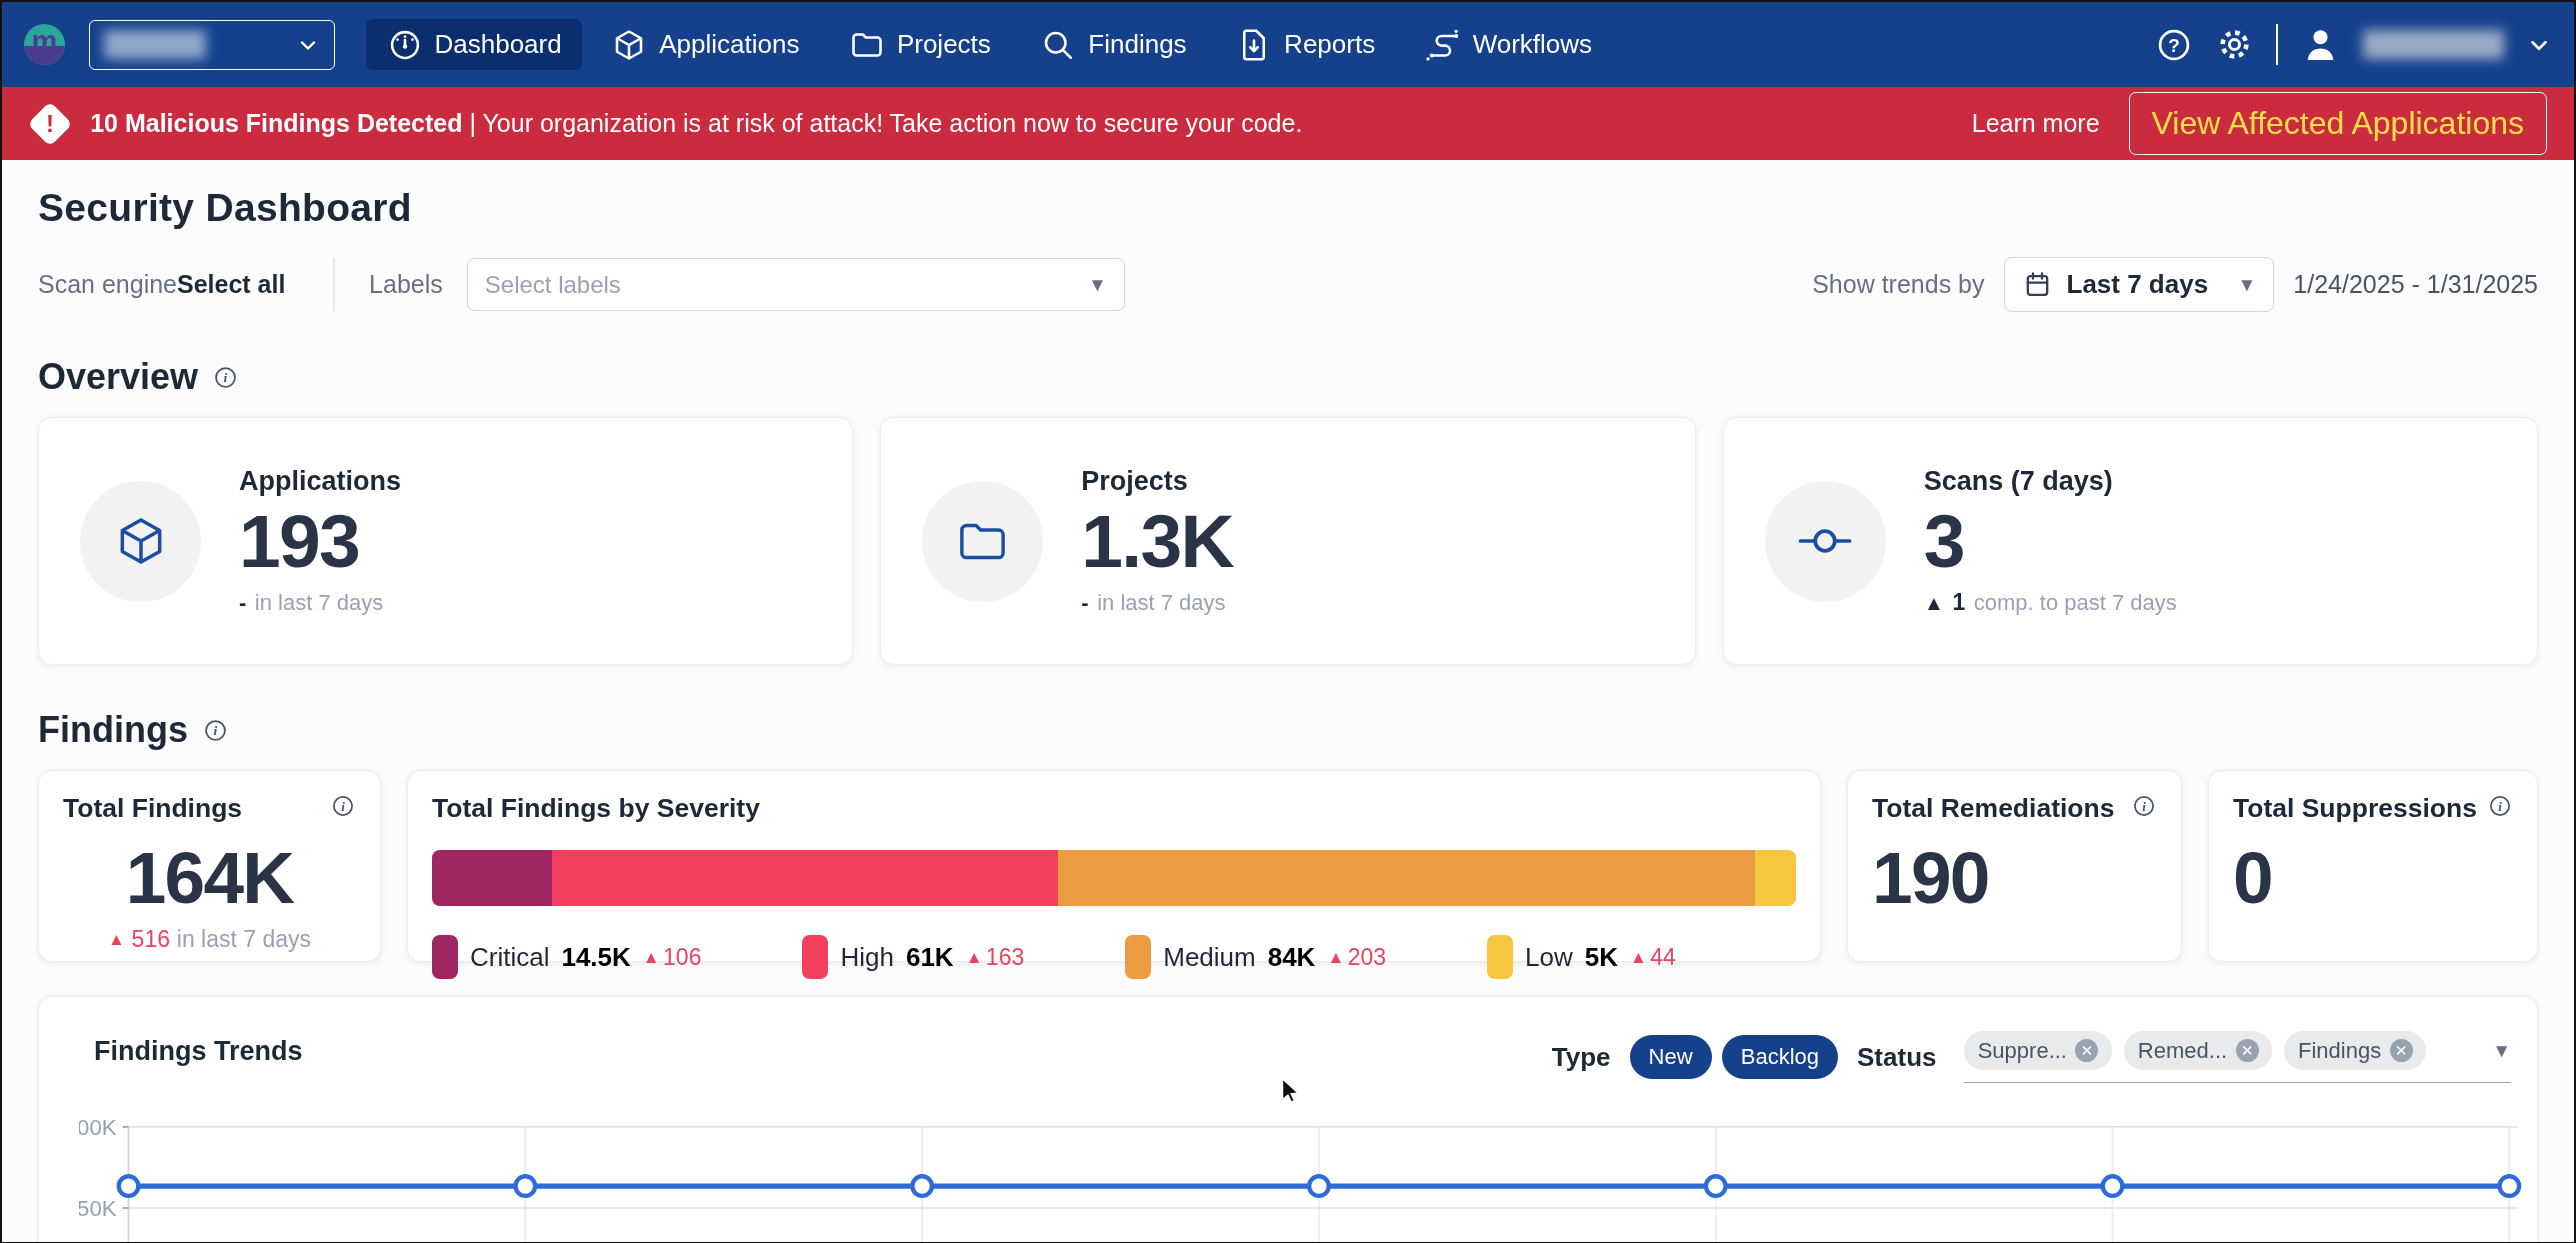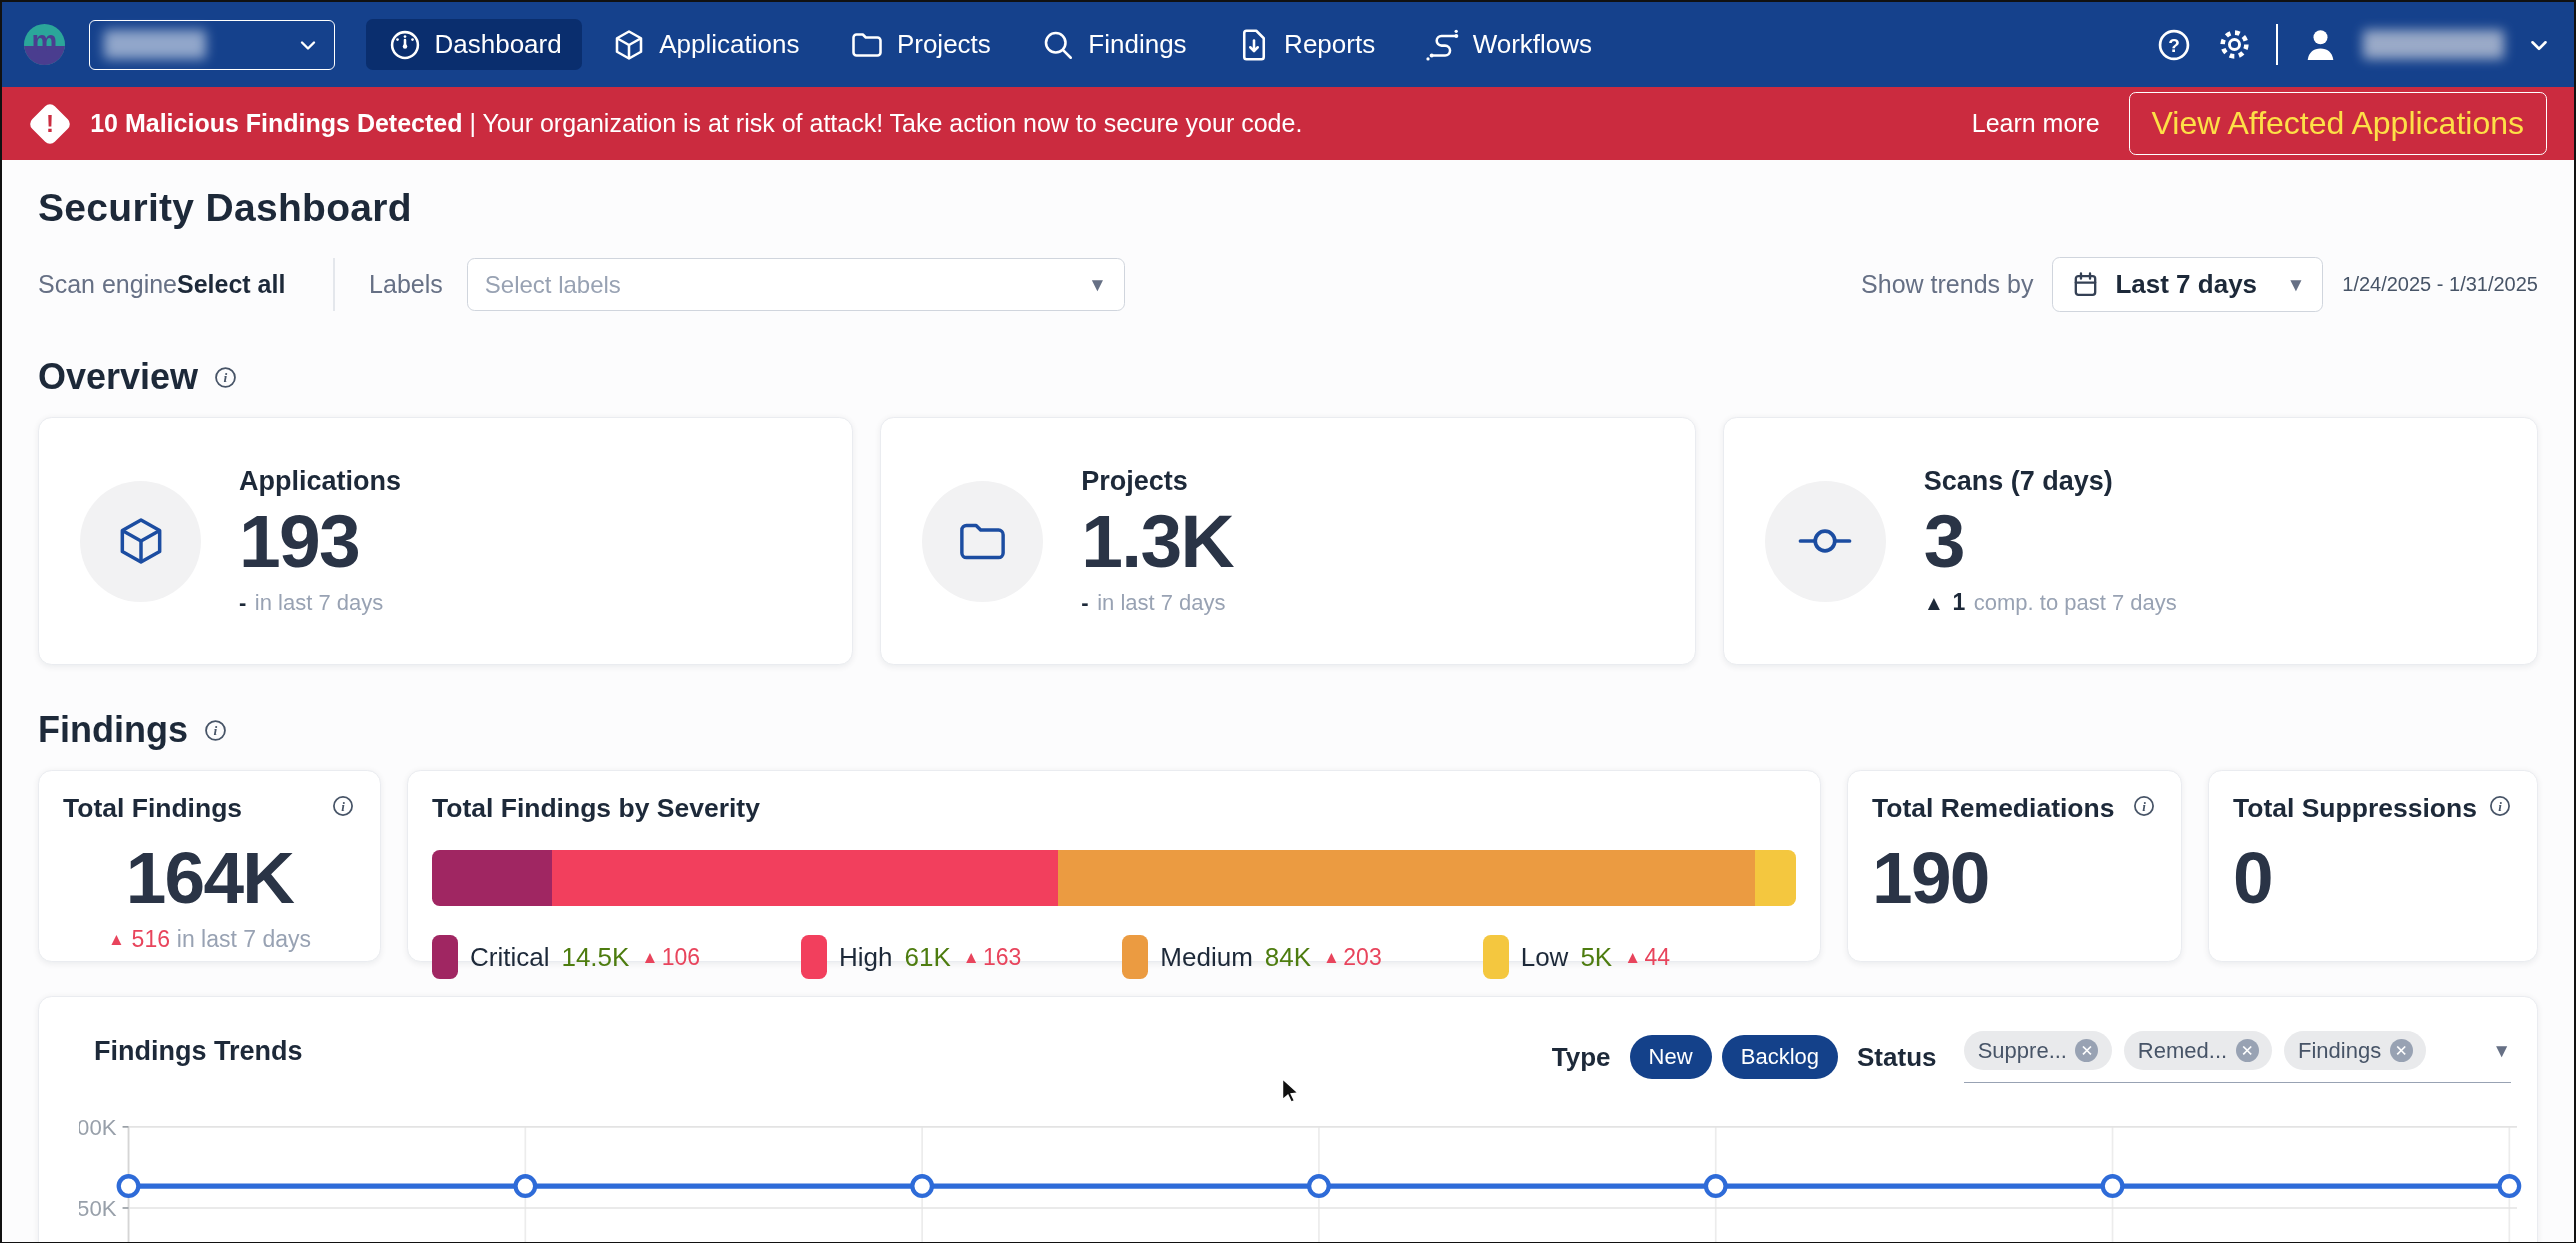--- a/index.html
+++ b/index.html
@@ -43,21 +43,21 @@
   .pill { background:#14418A; color:#FFF; font-size:22px; border-radius:853px; padding:9.4px 19px; cursor:pointer; white-space:nowrap;}
   .select-all { font-size:25px; font-weight:600; color:#1D2939; cursor:pointer;}
   .v-divider { width:1.7px; height:53px; background:#E4E7EC; margin:0 34px 0 48px; }
   .labels-select { width:658px; height:53px; border:1.7px solid #D0D5DD; border-radius:7.7px; display:flex; align-items:center; padding:0 17px; margin-left:24px; cursor:pointer; background:#FFF;}
   .placeholder { color:#98A2B3; font-size:24px; }
   .caret { margin-left:auto; color:#667085; font-size:19px; }
   .filter-right { margin-left:auto; display:flex; align-items:center; gap:19px; }
   .trend-select { height:55px; border:1.7px solid #D0D5DD; border-radius:7.7px; display:flex; align-items:center; gap:14px; padding:8px 17px; cursor:pointer; background:#FFF;}
   .trend-select .val { font-size:26px; color:#1D2939; font-weight:600;}
   .trend-select .caret { margin-left:15.4px; }
-  .date-range { font-size:20px; color:#475467; }
+  .date-range { font-size:25px; color:#475467; }
   
   .section-head { display:flex; align-items:center; gap:13.7px; margin-top:44px; }
   .section-head h2 { font-size:36px; font-weight:600; color:#1D2939; }
   
   .card { background:#FFF; border:0.9px solid #EAECF0; border-radius:13.7px; box-shadow:0 1.7px 6.8px rgba(16,24,40,.07); }
   .overview-row { display:flex; gap:27px; margin-top:19px; }
   .overview-card { flex:1; height:248px; display:flex; align-items:center; padding:0 41px; gap:38px; }
   .icon-circle { width:121px; height:121px; border-radius:50%; background:#F2F2F3; display:flex; align-items:center; justify-content:center; flex:0 0 auto;}
   .ov-label { font-size:27px; font-weight:700; color:#1D2939; }
   .ov-value { font-size:75px; font-weight:700; color:#2A3446; letter-spacing:-1.7px; line-height:1.05; margin-top:5.1px;}
@@ -77,21 +77,21 @@
   .gray { color:#98A2B3; }
   .tf-card { width:343px; }
   .sev-card { flex:1; }
   .rem-card { width:335px; }
   .sup-card { width:330px; }
   .sev-bar { display:flex; height:56px; border-radius:7.7px; overflow:hidden; margin-top:26px; }
   .sev-legend { display:flex; gap:101px; margin-top:29px; align-items:center;}
   .legend-item { display:flex; align-items:center; gap:12px; }
   .swatch { width:26px; height:44px; border-radius:7.7px; }
   .legend-name { font-size:26px; color:#1D2939; }
-  .legend-val { font-size:26px; font-weight:400; color:#4d7c0f; }
+  .legend-val { font-size:26px; font-weight:700; color:#000000; }
   .legend-delta { font-size:23px; color:#E8445C; display:flex; align-items:center; gap:3.4px;}
   .tri { font-size:17px; line-height:1; }
   
   .trends-card { margin-top:34px; height:342px; position:relative; }
   .trends-head { display:flex; align-items:flex-start; justify-content:space-between; padding:34px 26px 0 55px; }
   .trends-title { font-size:27px; font-weight:700; color:#1D2939; margin-top:5.1px;}
   .trends-controls { display:flex; align-items:center; gap:19px; }
   .ctl-label { font-size:26px; font-weight:600; color:#1D2939; }
   .type-pills { display:flex; gap:10.2px; }
   .status-select { display:flex; align-items:center; gap:12px; width:547px; border-bottom:1.7px solid #98A2B3; padding-bottom:12px; margin-left:8.5px; cursor:pointer;}

